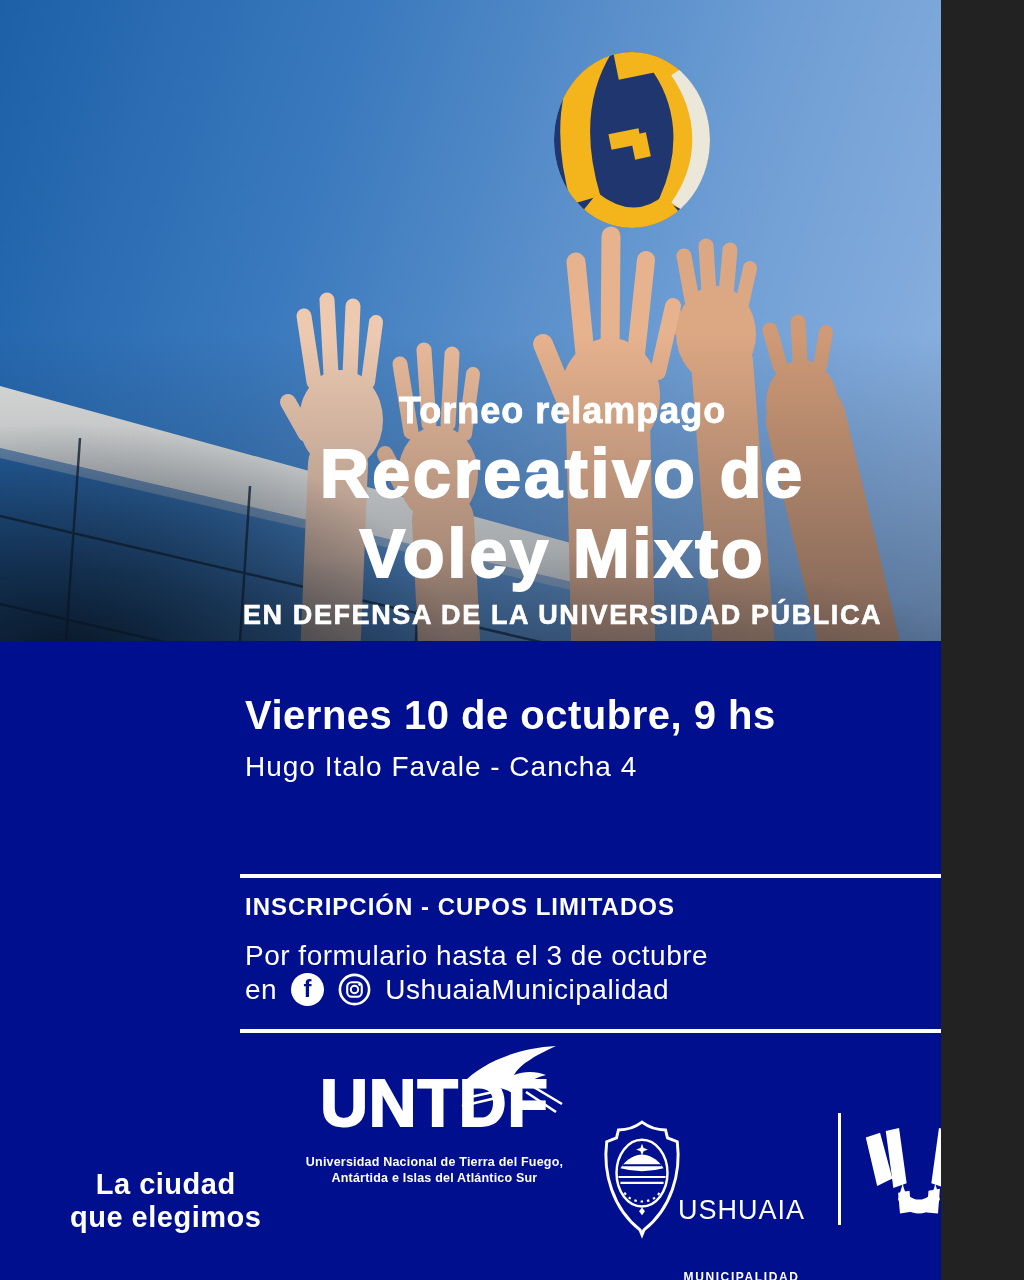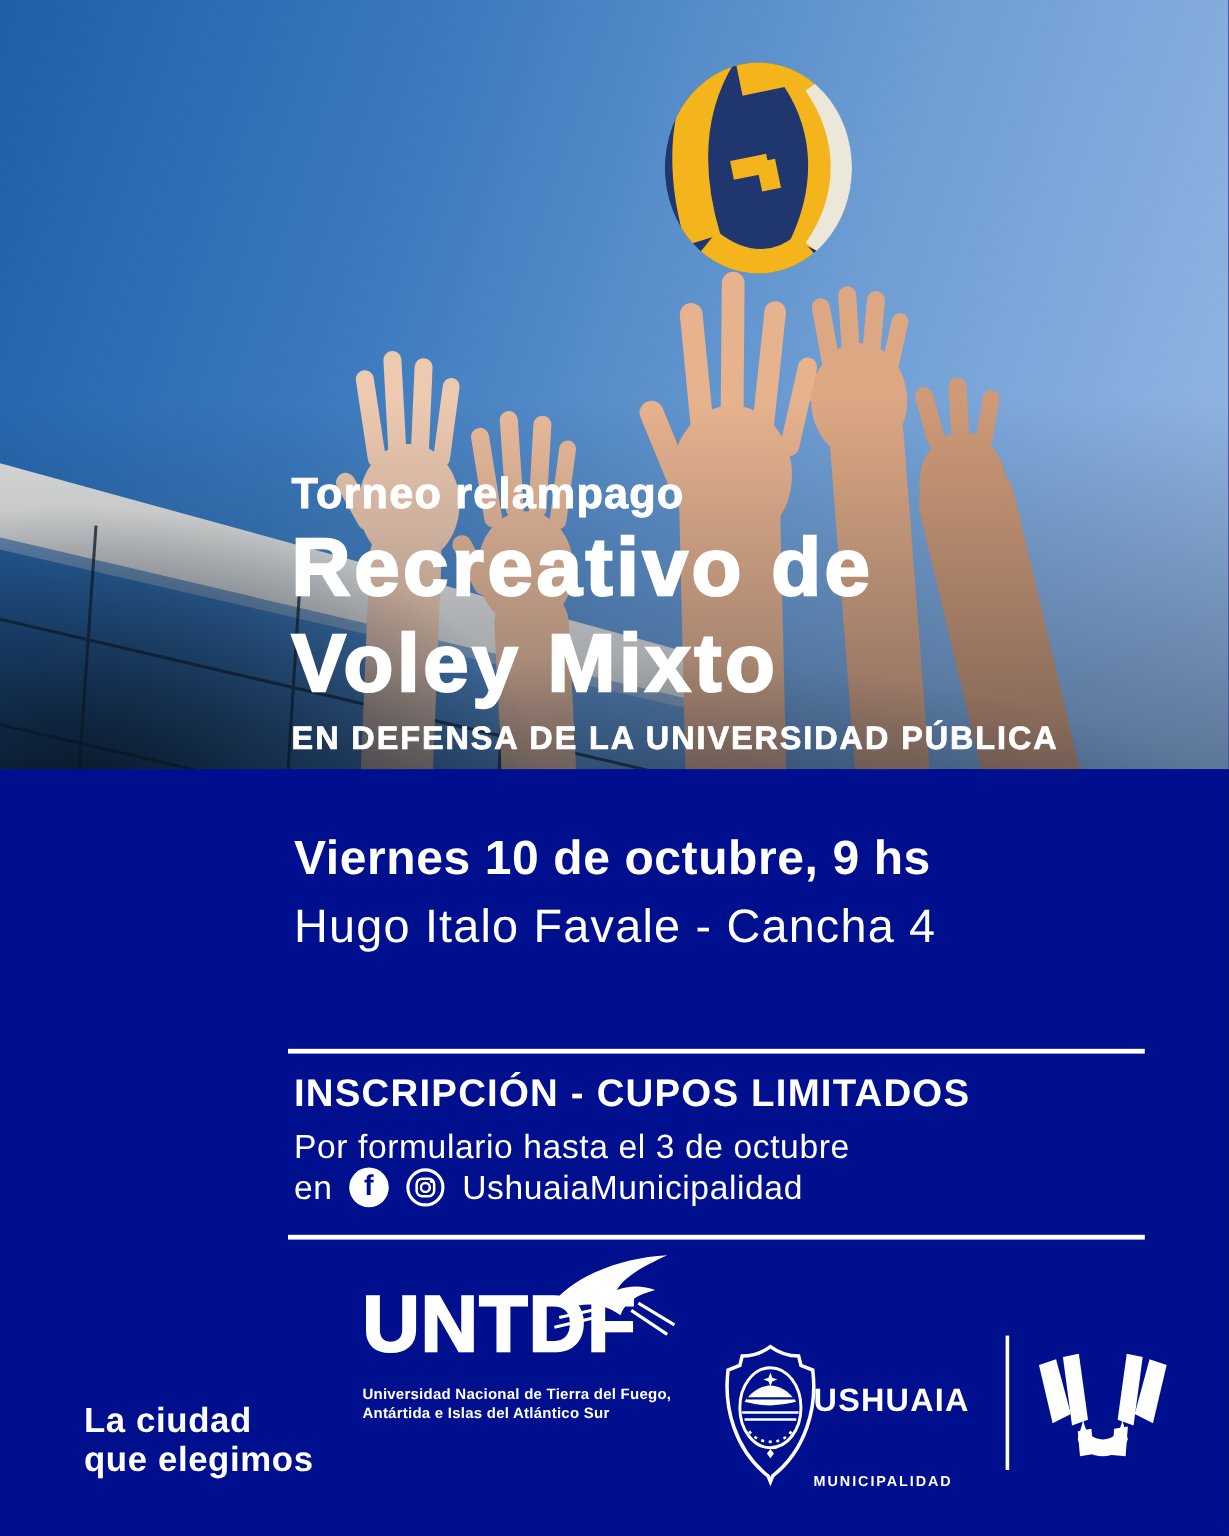--- a/index.html
+++ b/index.html
@@ -1,19 +1,20 @@
 <!DOCTYPE html>
 <html><head>
 <meta charset="utf-8">
 <style>
   html,body{margin:0;padding:0;background:#222;}
   .poster{
-    position:relative;width:1024px;height:1280px;overflow:hidden;
+    position:relative;width:941px;height:1280px;overflow:hidden;
     font-family:"Liberation Sans","DejaVu Sans",sans-serif;color:#fff;
     background:#000f8e;
+    text-align:center;
   }
   
   .photo{
     position:absolute;top:0;left:0;width:1024px;height:641px;overflow:hidden;
     background:linear-gradient(108deg,#1d60a8 0%,#3a79bd 30%,#6f9ed4 65%,#97b9e5 100%);
   }
   .photo-art{position:absolute;top:0;left:0;}
   .vignette{
     position:absolute;top:0;left:0;width:1024px;height:641px;pointer-events:none;
     background:
@@ -25,41 +26,41 @@
   .title-block{position:absolute;left:243px;top:390px;z-index:5;}
   .pretitle{font-size:36px;font-weight:700;letter-spacing:1px;-webkit-text-stroke:.8px #fff;}
   .big-title{font-size:68px;line-height:66px;font-weight:700;letter-spacing:3px;
     -webkit-text-stroke:2px #fff;margin-top:8px;}
   .big-title.second{margin-top:14px;}
   .hero-subtitle{font-size:27px;font-weight:700;letter-spacing:1.6px;margin-top:14px;
     -webkit-text-stroke:.6px #fff;}
   
   .info{position:absolute;top:641px;left:0;width:1024px;height:639px;background:#000f8e;}
   .event-date{position:absolute;left:245px;top:52px;font-size:40px;font-weight:700;letter-spacing:.5px;}
-  .event-venue{position:absolute;left:245px;top:110px;font-size:39px;font-weight:400;letter-spacing:1px;}
+  .event-venue{position:absolute;left:245px;top:110px;font-size:28px;font-weight:400;letter-spacing:1px;}
   .hr{position:absolute;left:240px;width:714px;height:4px;background:#fff;}
   .hr.one{top:233px;}
   .hr.two{top:388px;}
-  .insc-title{position:absolute;left:245px;top:252px;font-size:32px;font-weight:700;letter-spacing:1px;}
+  .insc-title{position:absolute;left:245px;top:252px;font-size:24px;font-weight:700;letter-spacing:1px;}
   .insc-detail{position:absolute;left:245px;top:299px;font-size:28px;font-weight:400;letter-spacing:.5px;}
   .social-row{position:absolute;left:245px;top:332px;display:flex;align-items:center;gap:14px;
     font-size:28px;font-weight:400;letter-spacing:.5px;}
   .soc-fb{width:33px;height:33px;border-radius:50%;background:#fff;color:#000f8e;
     display:flex;align-items:center;justify-content:center;font-size:24px;font-weight:700;
     line-height:1;padding-bottom:2px;box-sizing:border-box;}
   
   .tagline{position:absolute;left:70px;top:527px;font-size:29px;font-weight:700;line-height:33px;letter-spacing:.5px;}
   .untdf{position:absolute;left:302px;top:431px;width:265px;}
   .untdf-acronym{font-size:66px;line-height:62px;font-weight:700;letter-spacing:1px;
     -webkit-text-stroke:2px #fff;position:relative;}
   .untdf-bird{position:absolute;left:158px;top:-28px;}
   .untdf-sub{margin-top:20px;font-size:12.5px;font-weight:700;line-height:16px;letter-spacing:.2px;}
   .shield-wrap{position:absolute;left:593px;top:475px;}
   .muni{position:absolute;left:678px;top:512px;}
-  .muni-name{font-size:27px;font-weight:700;letter-spacing:1px;line-height:28px;}
+  .muni-name{font-size:27px;font-weight:400;letter-spacing:1px;line-height:28px;margin-top:43px;}
   .muni-sub{font-size:12px;font-weight:700;letter-spacing:1.6px;line-height:18px;margin-top:44px;}
   .vdivider{position:absolute;left:838px;top:472px;width:2.5px;height:112px;background:#fff;}
   .ulogo-wrap{position:absolute;left:862px;top:485px;}
 </style>
 </head>
 <body>
 
 <div class="poster">
 
   <div class="photo">

